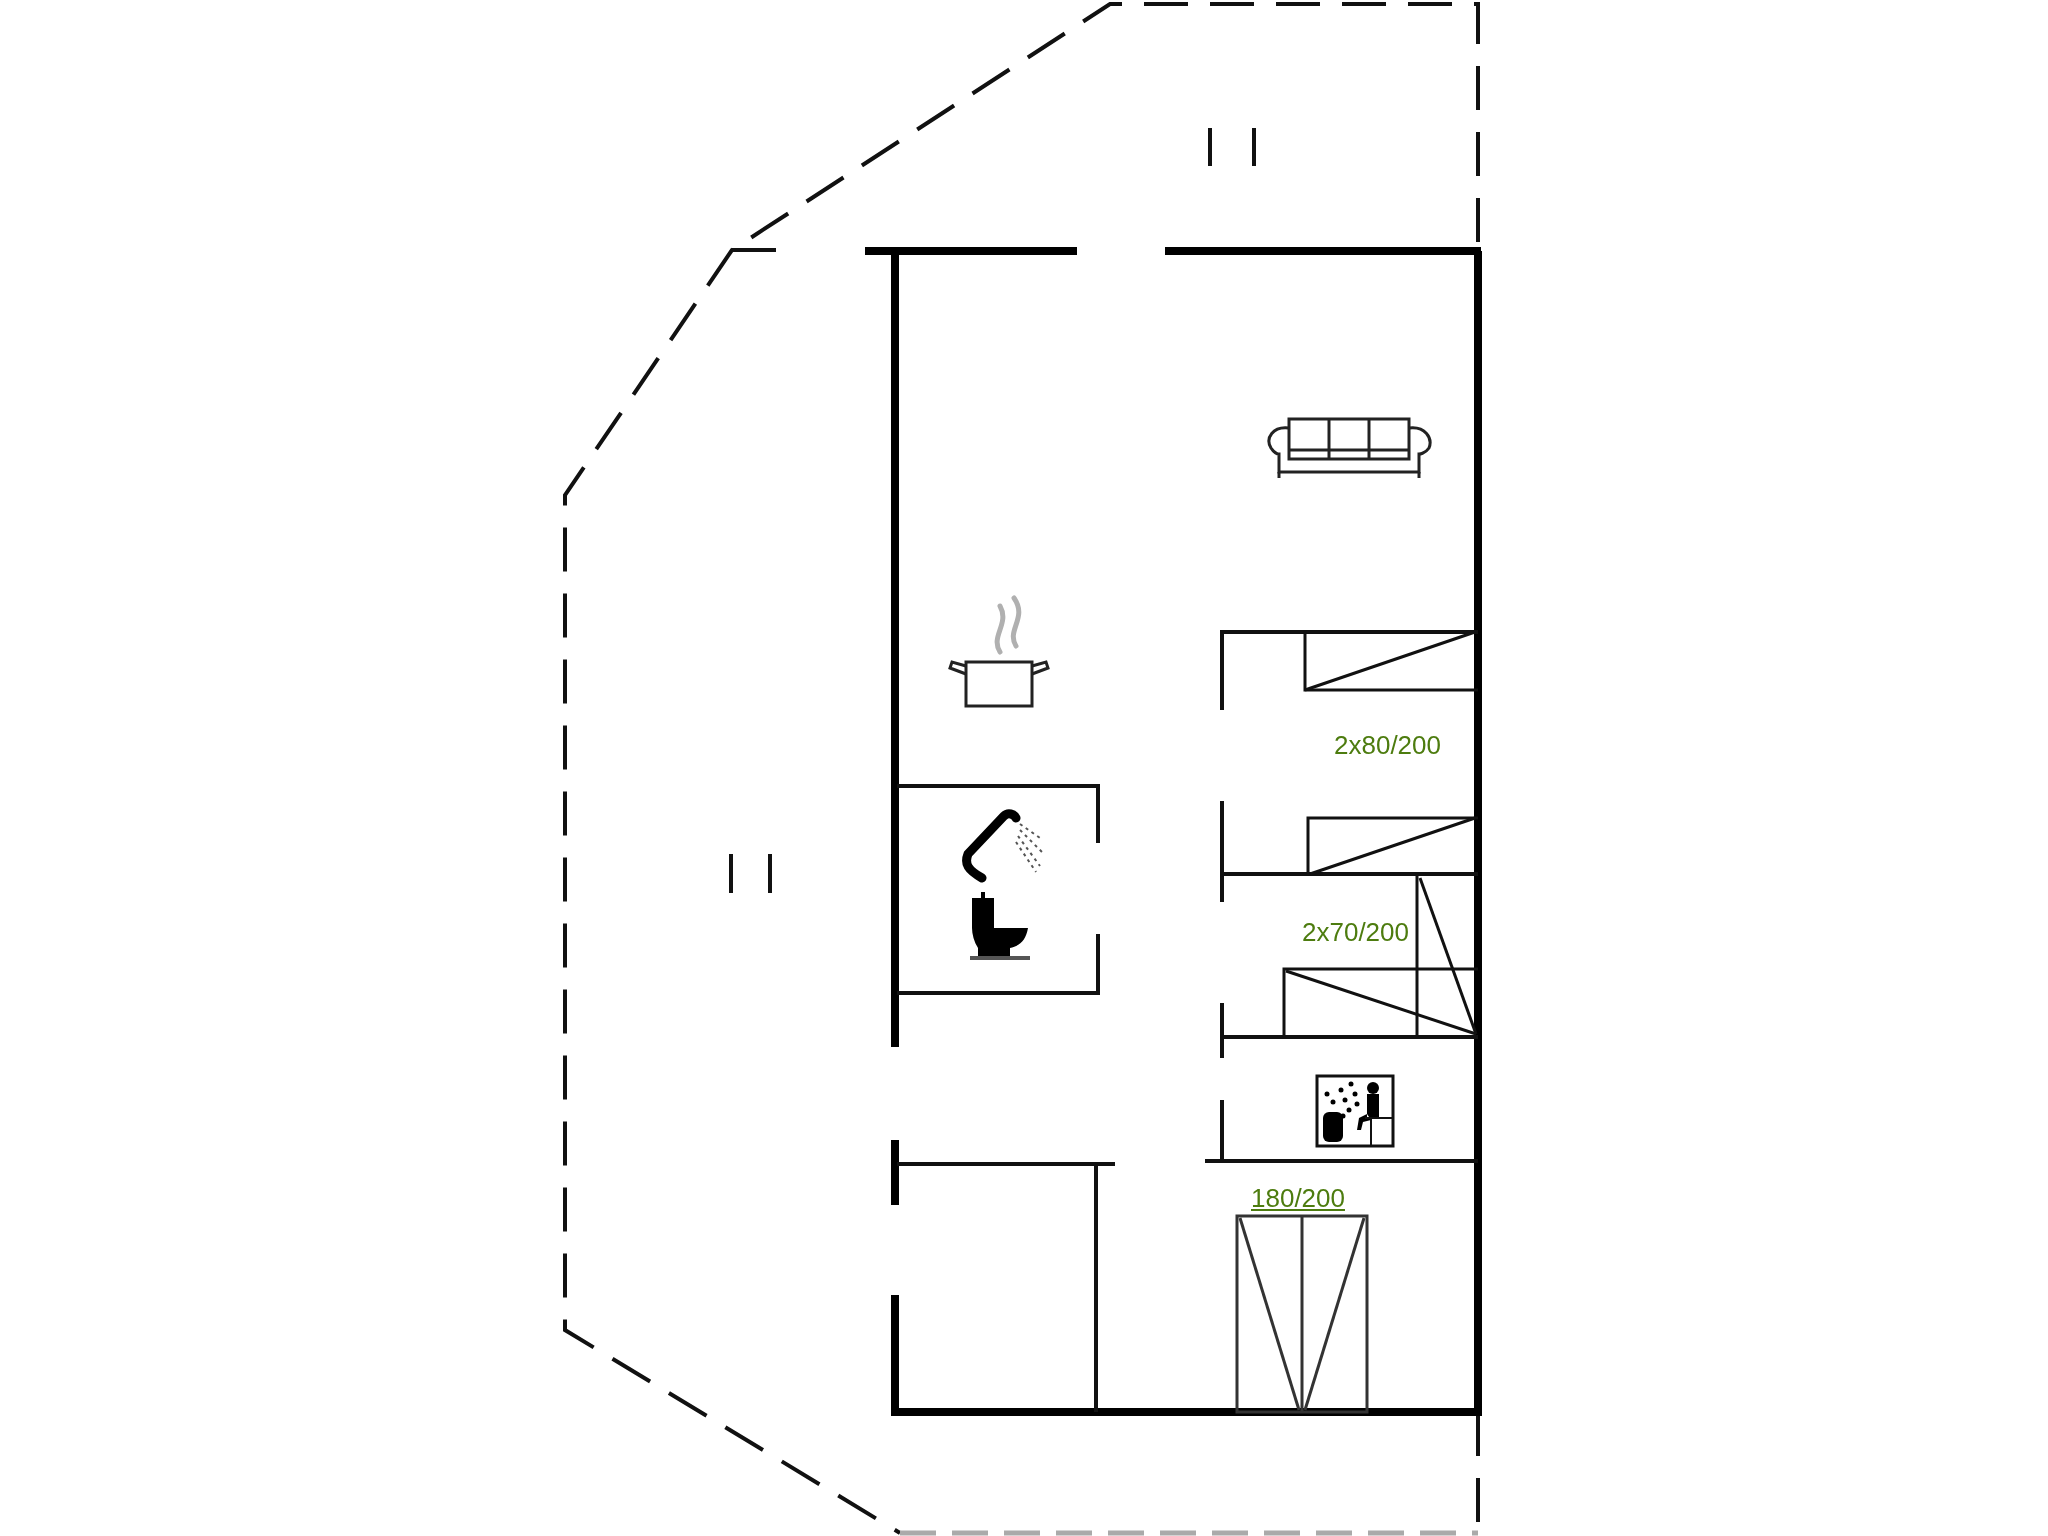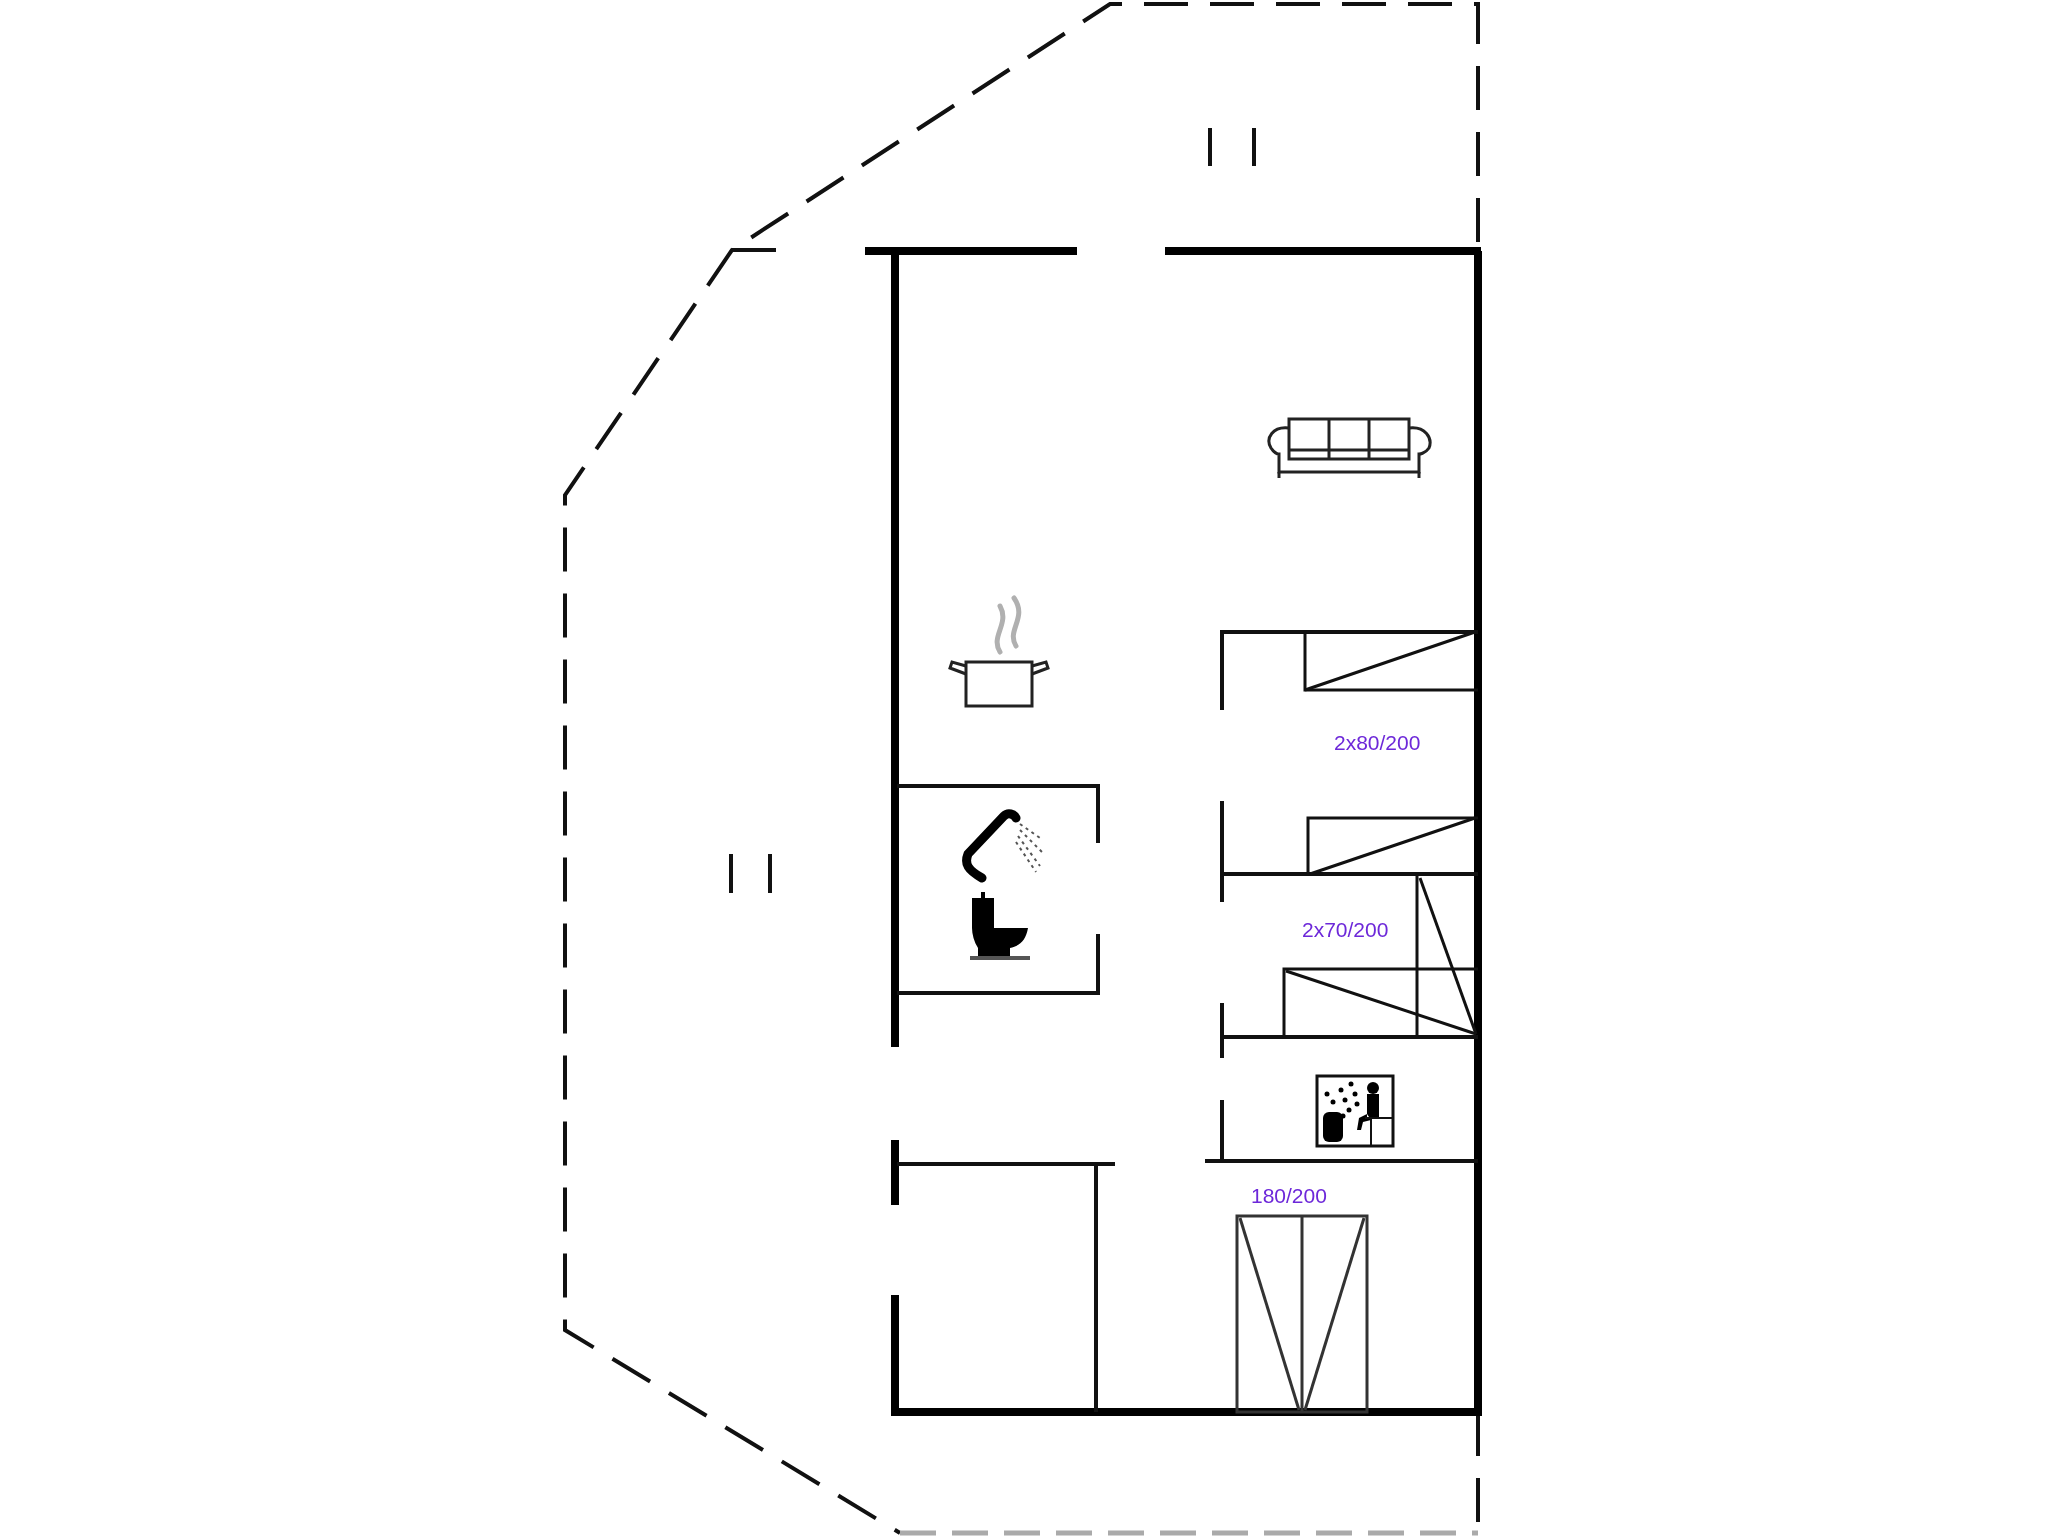--- a/index.html
+++ b/index.html
@@ -1,18 +1,18 @@
 <!DOCTYPE html>
 <html><head>
   <meta charset="utf-8">
   <style>
     html, body { margin: 0; padding: 0; background: #ffffff; }
     body { width: 2048px; height: 1536px; overflow: hidden; position: relative; font-family: "Liberation Sans", sans-serif; }
     #plan { position: absolute; left: 0; top: 0; width: 2048px; height: 1536px; }
-    .label { position: absolute; font-family: "Liberation Sans", sans-serif; font-size: 21px; color: #6d28d9; white-space: nowrap; line-height: 1; }
+    .label { position: absolute; font-family: "Liberation Sans", sans-serif; font-size: 26px; color: #4d7c0f; white-space: nowrap; line-height: 1; }
   </style>
 </head>
 <body>
 
 <svg id="plan" viewBox="0 0 2048 1536" xmlns="http://www.w3.org/2000/svg">
 
   <g fill="none" stroke="#111" stroke-width="4" stroke-dasharray="44,22">
     <polyline points="1478,242 1478,4 1110,4 732,250 565,495 565,1330 900,1533"></polyline>
     <line x1="1478" y1="1412" x2="1478" y2="1536"></line>
   </g>
@@ -128,13 +128,13 @@
     </g>
     <circle cx="58" cy="14" r="6" fill="#000"></circle>
     <path d="M52,20 L64,20 L64,44 L52,44 Z M52,40 L44,44 L42,56 L46,56 L48,48 L56,46 Z" fill="#000"></path>
     <line x1="50" y1="44" x2="78" y2="44" stroke="#111" stroke-width="2"></line>
     <line x1="56" y1="44" x2="56" y2="72" stroke="#111" stroke-width="2"></line>
   </g>
 </svg>
 
 <div class="label" style="left:1334px; top:732px;">2x80/200</div>
 <div class="label" style="left:1282px; top:919px;margin-left:20px;">2x70/200</div>
-<div class="label" style="left:1251px; top:1185px;">180/200</div>
+<div class="label" style="left:1251px; top:1185px;text-decoration:underline;">180/200</div>
 
 </body></html>

